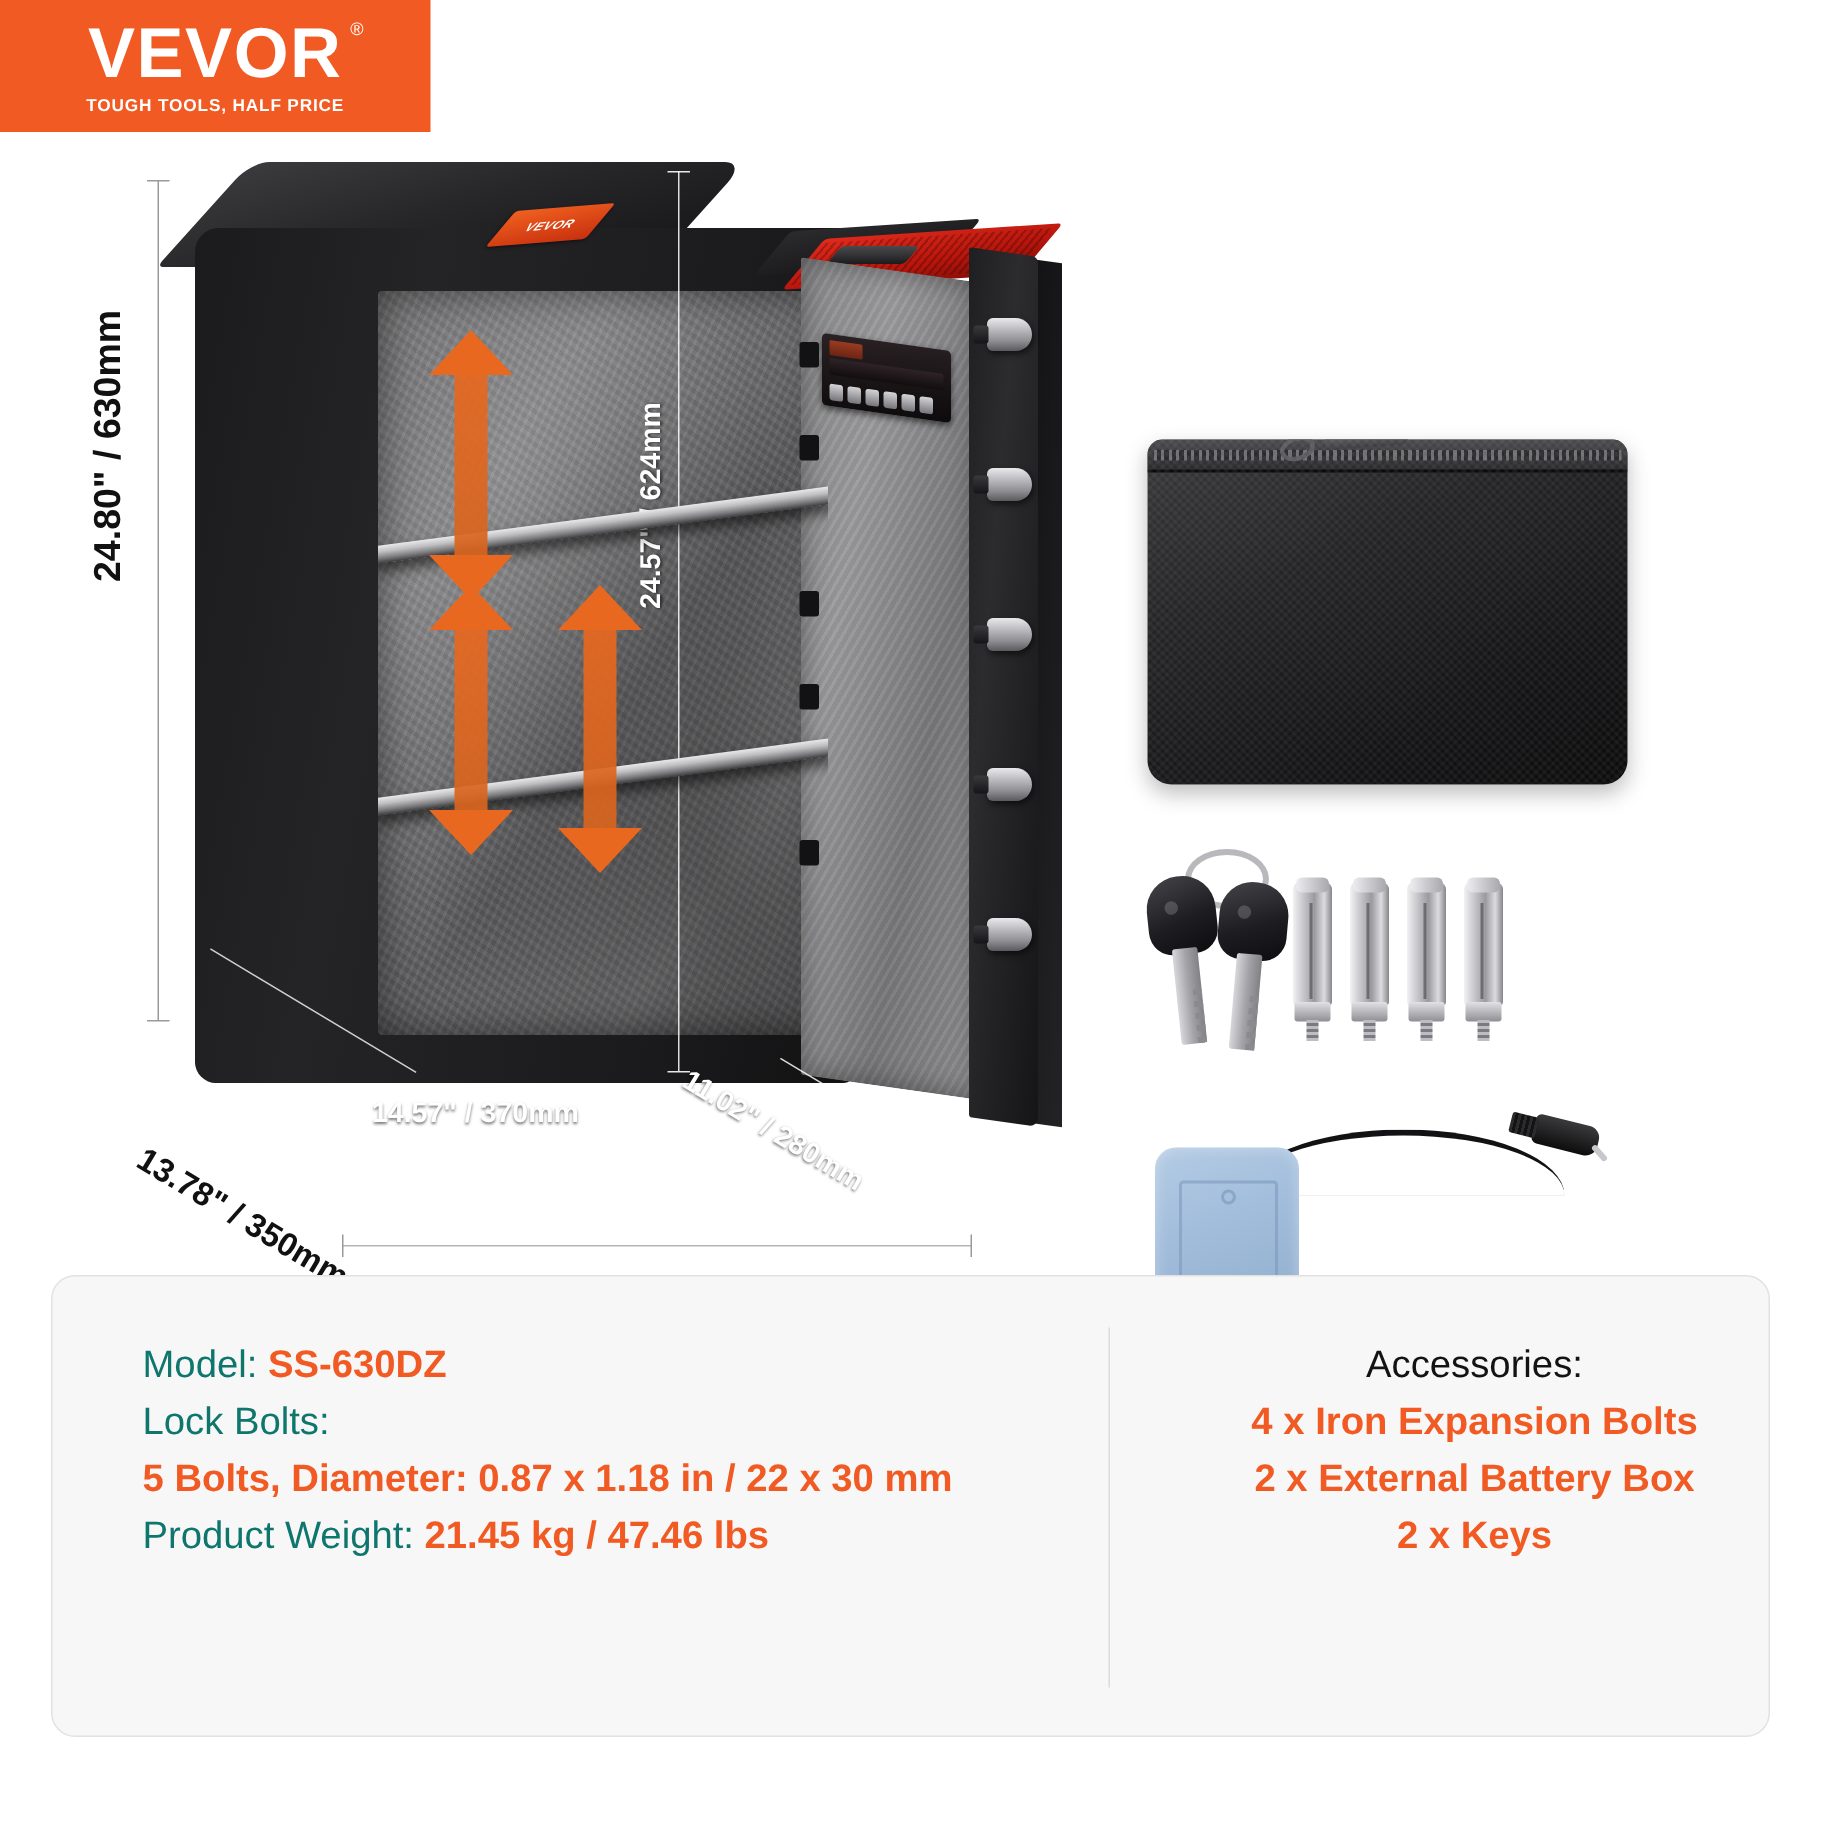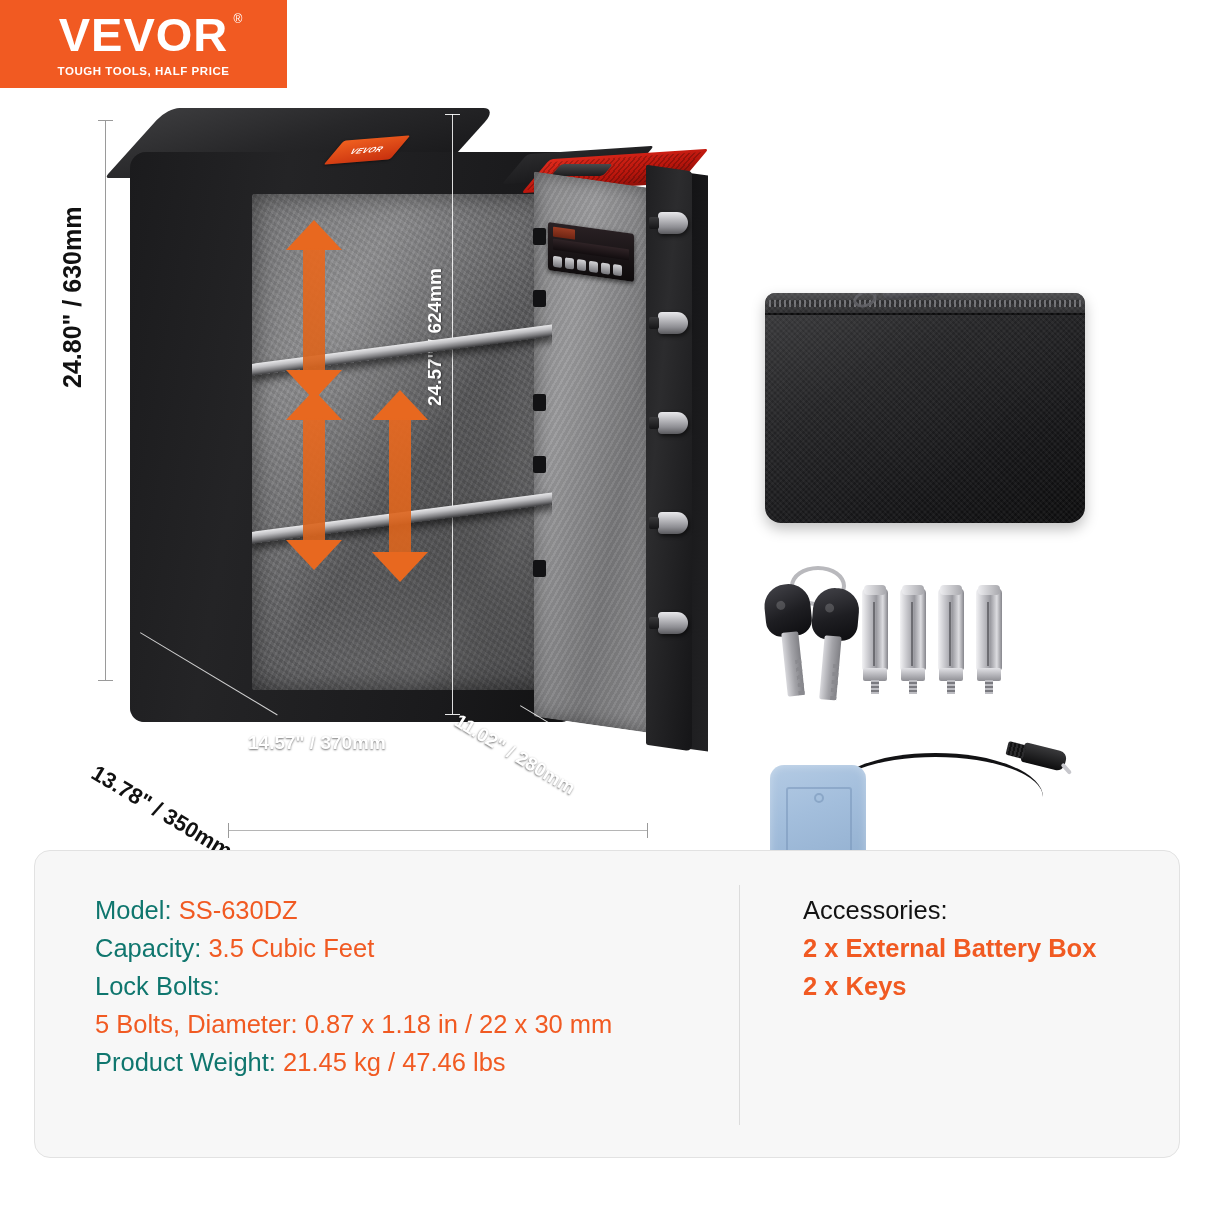--- a/index.html
+++ b/index.html
@@ -353,25 +353,25 @@
     width: 1146px; height: 308px;
     background: #f7f7f7;
     border: 1px solid #e2e2e2;
     border-radius: 16px;
   }
   .spec-divider {
     position: absolute; left: 704px; top: 34px;
     width: 1px; height: 240px; background: #dcdcdc;
   }
   .spec-left { position: absolute; left: 60px; top: 40px; width: 620px; }
-  .spec-right { position: absolute; left: 768px; top: 40px; width: 360px; }
+  .spec-right { position: absolute; left: 768px; top: 40px; width: 360px; text-align: center; }
 
   .spec-row { font-size: 25.5px; line-height: 38px; color: #111; white-space: nowrap; }
   .spec-row .lbl { font-weight: normal; color: #0f766e; }
-  .spec-row .val { font-weight: normal; color: var(--brand, #F15A22); }
+  .spec-row .val { font-weight: bold; color: var(--brand, #F15A22); }
   .acc-title { font-size: 25.5px; line-height: 38px; color: #131313; }
   .acc-item { font-size: 25.5px; line-height: 38px; font-weight: bold; color: var(--brand, #F15A22); white-space: nowrap; }
 </style>
 </head>
 <body>
 
 <div id="page">
 
   <div class="logo-block">
     <div class="logo-word">
@@ -533,35 +533,32 @@
 
   <div class="spec-card">
     <div class="spec-divider"></div>
 
     <div class="spec-left">
       <div class="spec-row">
         <span class="lbl">Model:</span>
         <span class="val">SS-630DZ</span>
       </div>
       <div class="spec-row">
-        <span class="lbl">Capacity:</span>
-        <span class="val">3.5 Cubic Feet</span>
-      </div>
-      <div class="spec-row">
         <span class="lbl">Lock Bolts:</span>
       </div>
       <div class="spec-row">
         <span class="val">5 Bolts, Diameter: 0.87 x 1.18 in / 22 x 30 mm</span>
       </div>
       <div class="spec-row">
         <span class="lbl">Product Weight:</span>
         <span class="val">21.45 kg / 47.46 lbs</span>
       </div>
     </div>
 
     <div class="spec-right">
       <div class="acc-title">Accessories:</div>
+      <div class="acc-item">4 x Iron Expansion Bolts</div>
       <div class="acc-item">2 x External Battery Box</div>
       <div class="acc-item">2 x Keys</div>
     </div>
   </div>
 
 </div>
 
 </body></html>

